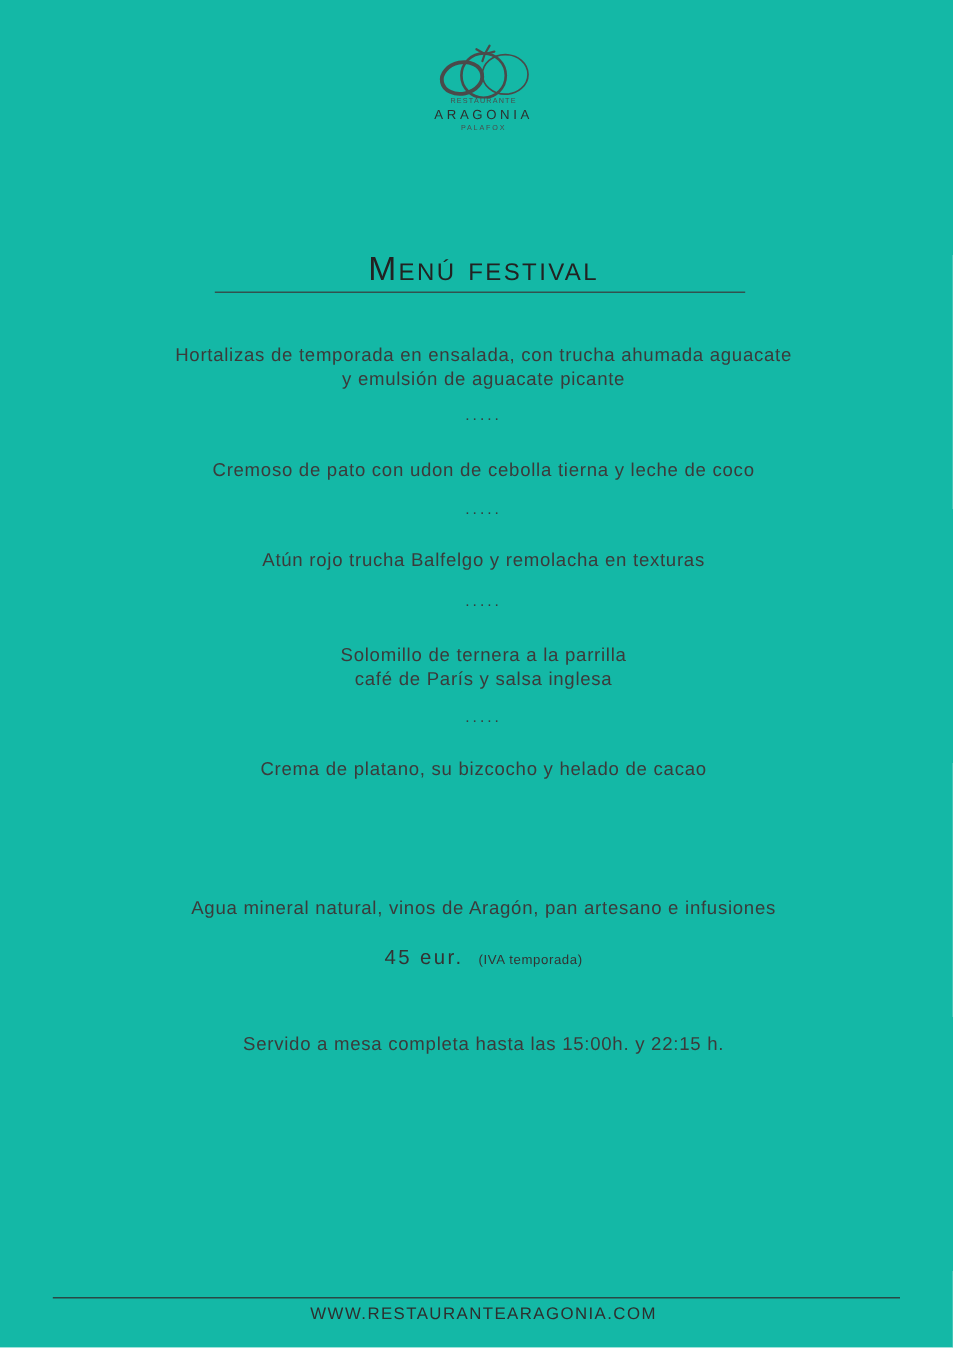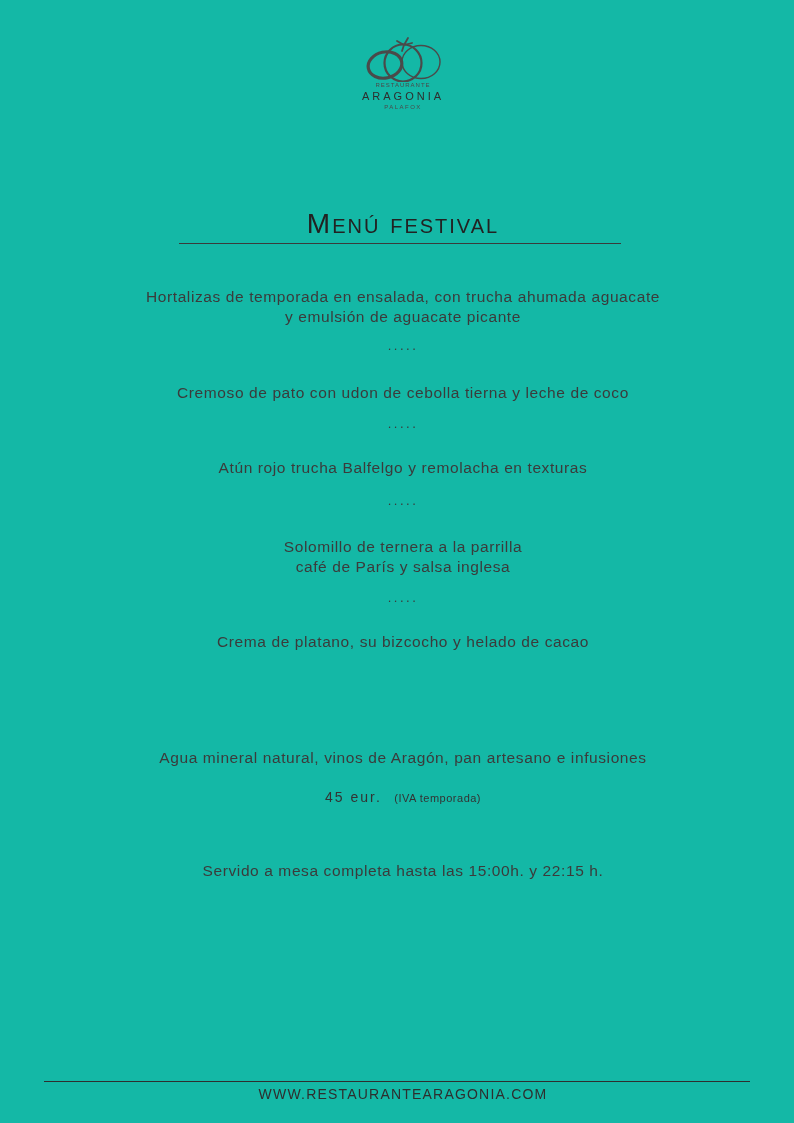--- a/index.html
+++ b/index.html
@@ -85,21 +85,21 @@
   .c2 { top: 383px; }
   .s2 { top: 416px; }
   .c3 { top: 458px; }
   .s3 { top: 493px; }
   .c4 { top: 537px; }
   .s4 { top: 590px; }
   .c5 { top: 632px; }
   .includes { top: 748px; }
   .price-line { top: 788px; }
   .price-amount {
-    font-size: 14px;
+    font-size: 17px;
     letter-spacing: 2px;
     color: #333333;
   }
   .tax-note {
     font-size: 11px;
     letter-spacing: 0.5px;
     color: #333333;
     margin-left: 8px;
   }
   .service { top: 861px; }

